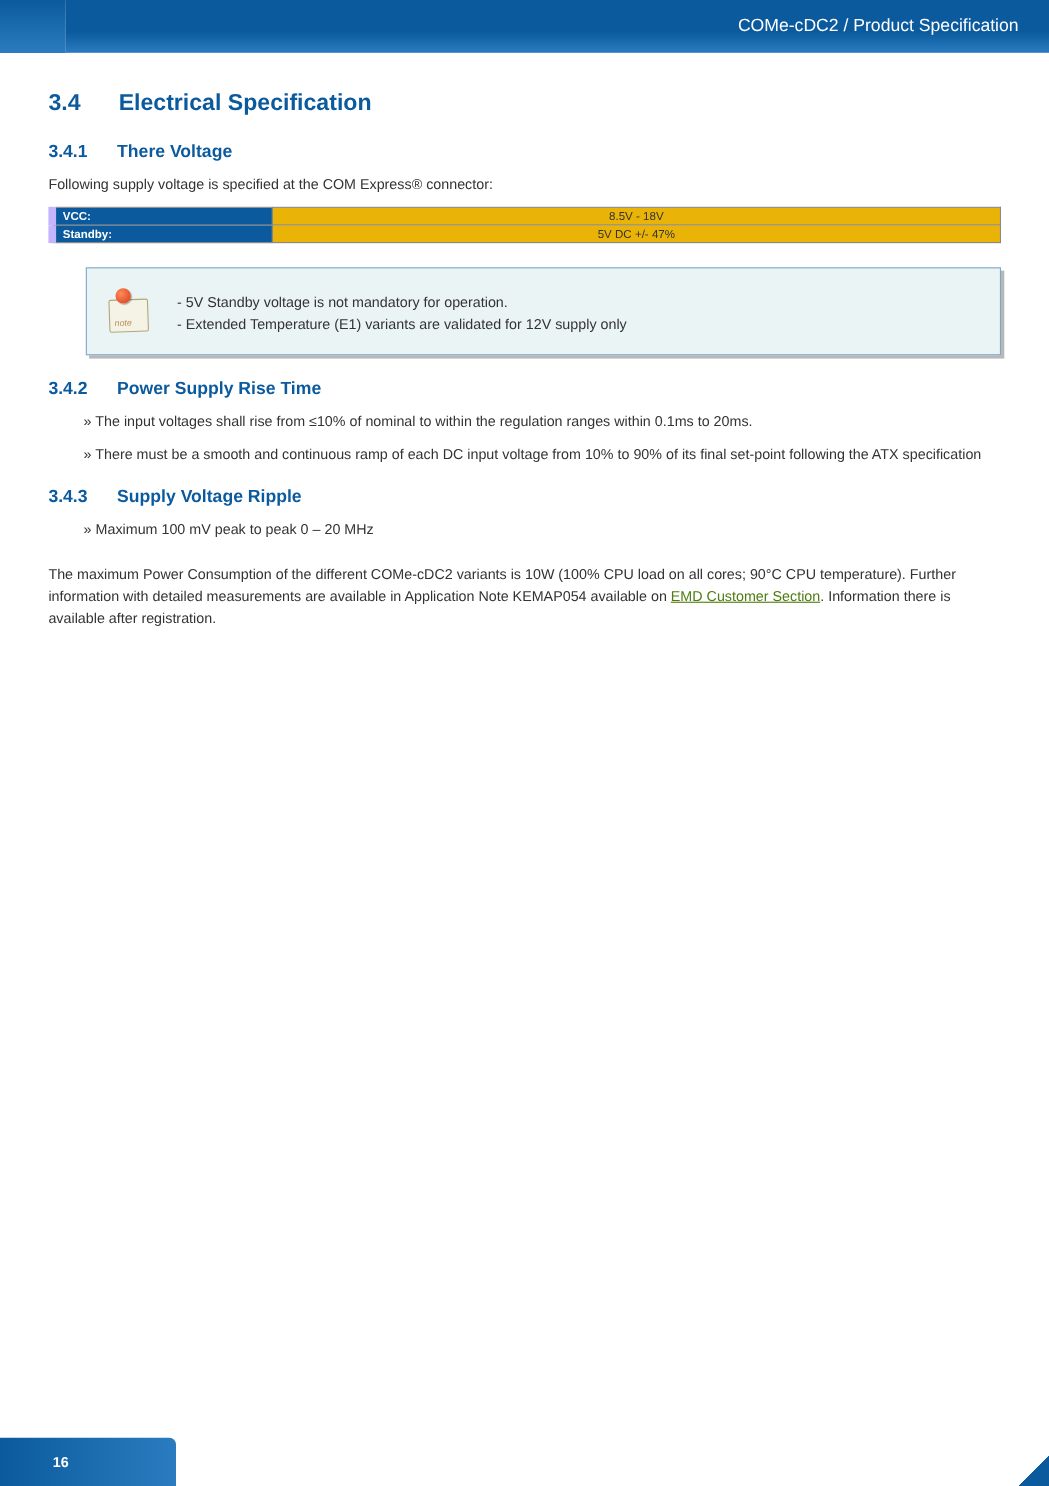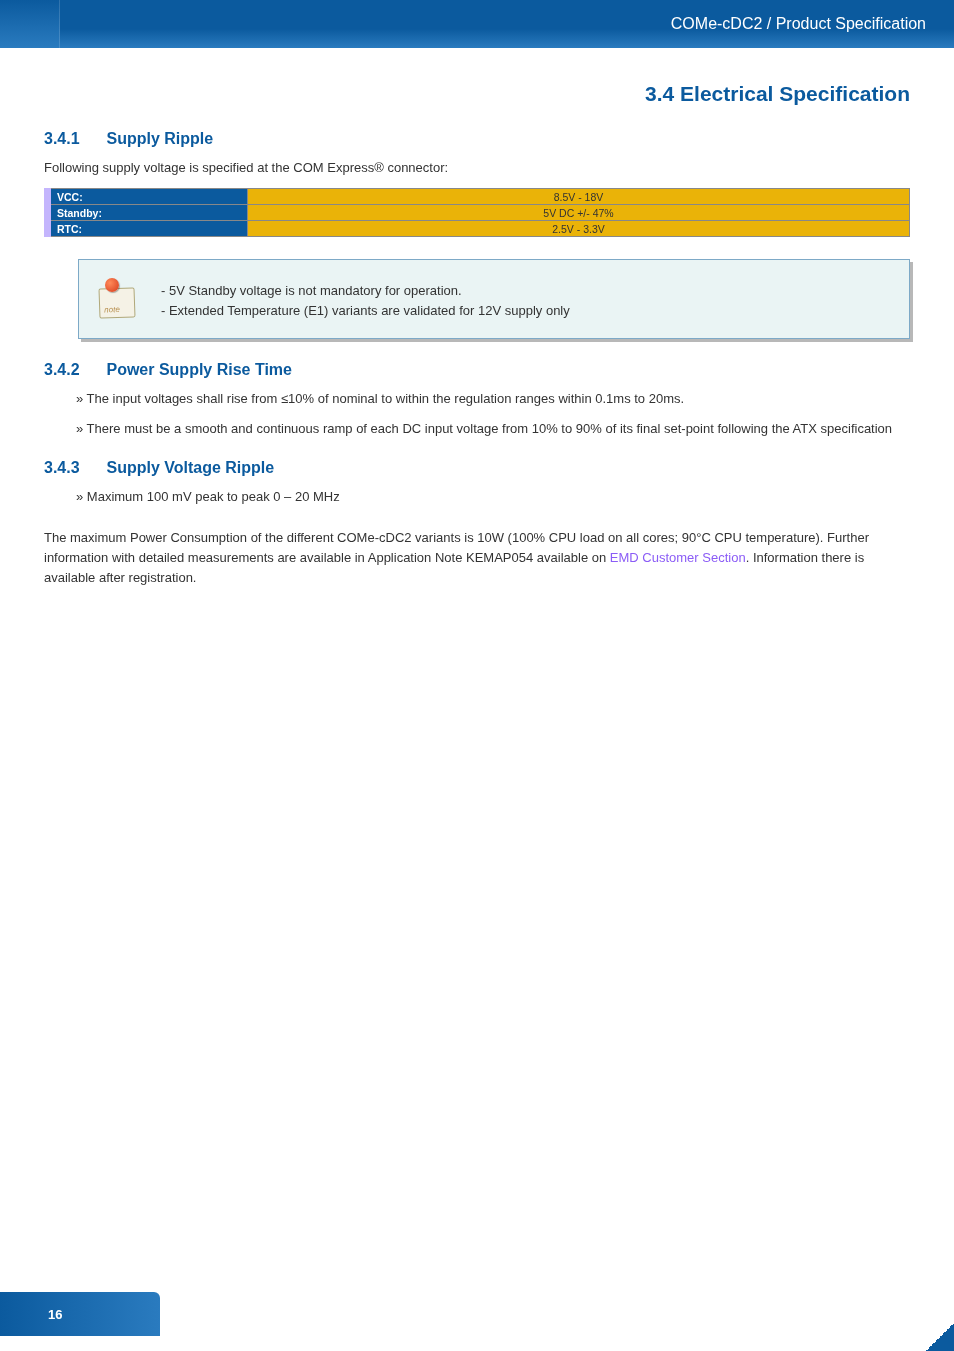--- a/index.html
+++ b/index.html
@@ -34,40 +34,40 @@
   }
   .page {
     padding: 34px 44px 0 44px;
   }
   .h1 {
     color: #0b5a9e;
     font-size: 21px;
     font-weight: bold;
     margin-bottom: 24px;
     font-family: Arial, Helvetica, sans-serif;
-    text-align: right;
   }
   .h1 .num { display: inline-block; width: 58px; }
   .h2 {
     color: #0b5a9e;
     font-size: 16px;
     font-weight: bold;
     margin-bottom: 10px;
     font-family: Arial, Helvetica, sans-serif;
   }
   .h2 .num { display: inline-block; width: 58px; }
   .body-text {
     font-size: 13px;
     line-height: 1.55;
     margin-bottom: 10px;
     color: #333333;
   }
   .indent { margin-left: 32px; }
   .link {
-    color: #8b5cf6;
+    color: #4d7c0f;
+    text-decoration: underline;
   }
   table.spec {
     width: 100%;
     border-collapse: collapse;
     font-size: 10.5px;
     margin-bottom: 22px;
   }
   table.spec td {
     border: 1px solid #888888;
     padding: 1px 6px;
@@ -143,21 +143,21 @@
   .footer {
     position: absolute;
     left: 0;
     bottom: 0;
     height: 44px;
     width: 100%;
   }
   .footer-block {
     position: absolute;
     left: 0;
-    bottom: 15px;
+    bottom: 0;
     height: 44px;
     width: 160px;
     background: linear-gradient(to right, #0b5a9e 0%, #2a7bbf 100%);
     border-top-right-radius: 6px;
     display: flex;
     align-items: center;
     padding-left: 48px;
     color: #ffffff;
     font-weight: bold;
     font-size: 13px;
@@ -184,38 +184,34 @@
   <div class="section">
     <div class="h1">
       <span class="num">3.4</span>
       <span>Electrical Specification</span>
     </div>
   </div>
 
   <div class="section">
     <div class="h2">
       <span class="num">3.4.1</span>
-      <span>Supply Ripple</span>
+      <span>There Voltage</span>
     </div>
     <p class="body-text">Following supply voltage is specified at the COM Express® connector:</p>
 
     <table class="spec">
       <tbody>
           <tr>
         <td class="label">VCC:</td>
         <td class="val">8.5V - 18V</td>
       </tr>
       <tr>
         <td class="label">Standby:</td>
         <td class="val">5V DC +/- 47%</td>
       </tr>
-      <tr>
-        <td class="label">RTC:</td>
-        <td class="val">2.5V - 3.3V</td>
-      </tr>
     </tbody>
       </table>
 
     <div class="note-box">
       <div class="note-icon">
         <div class="paper"></div>
         <div class="pin"></div>
       </div>
       <div class="note-text">
         <div>- 5V Standby voltage is not mandatory for operation.</div>

